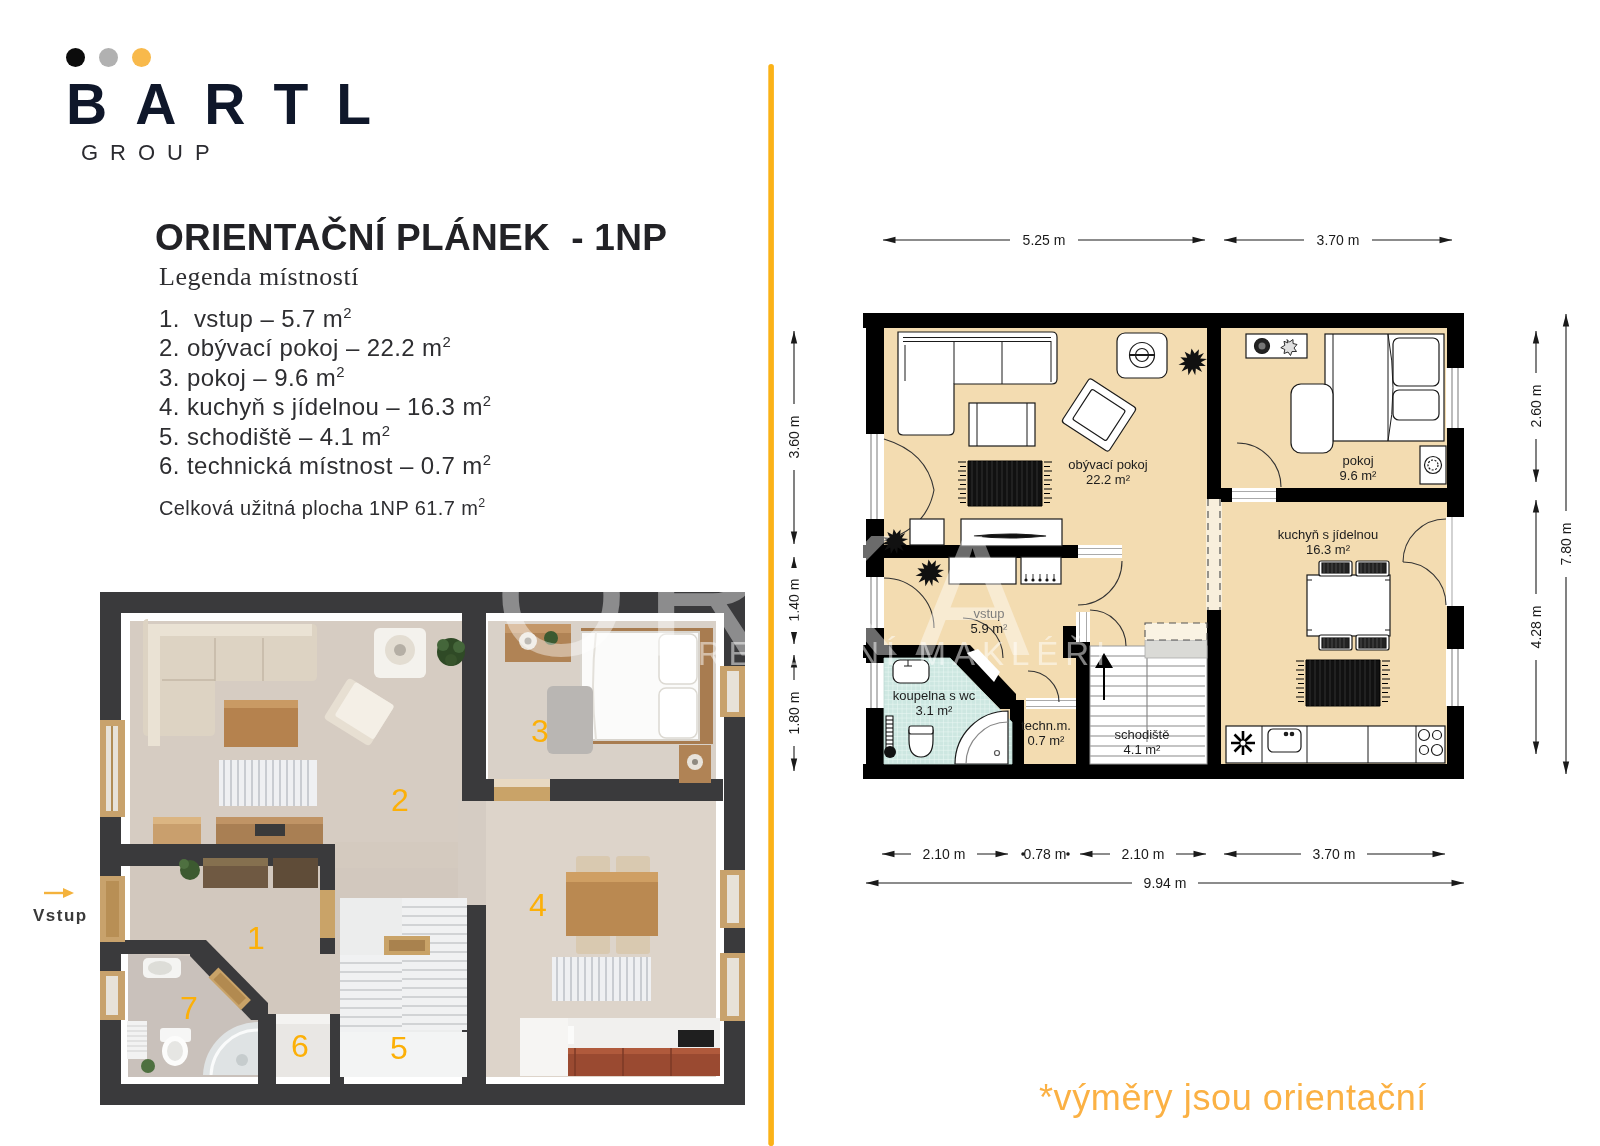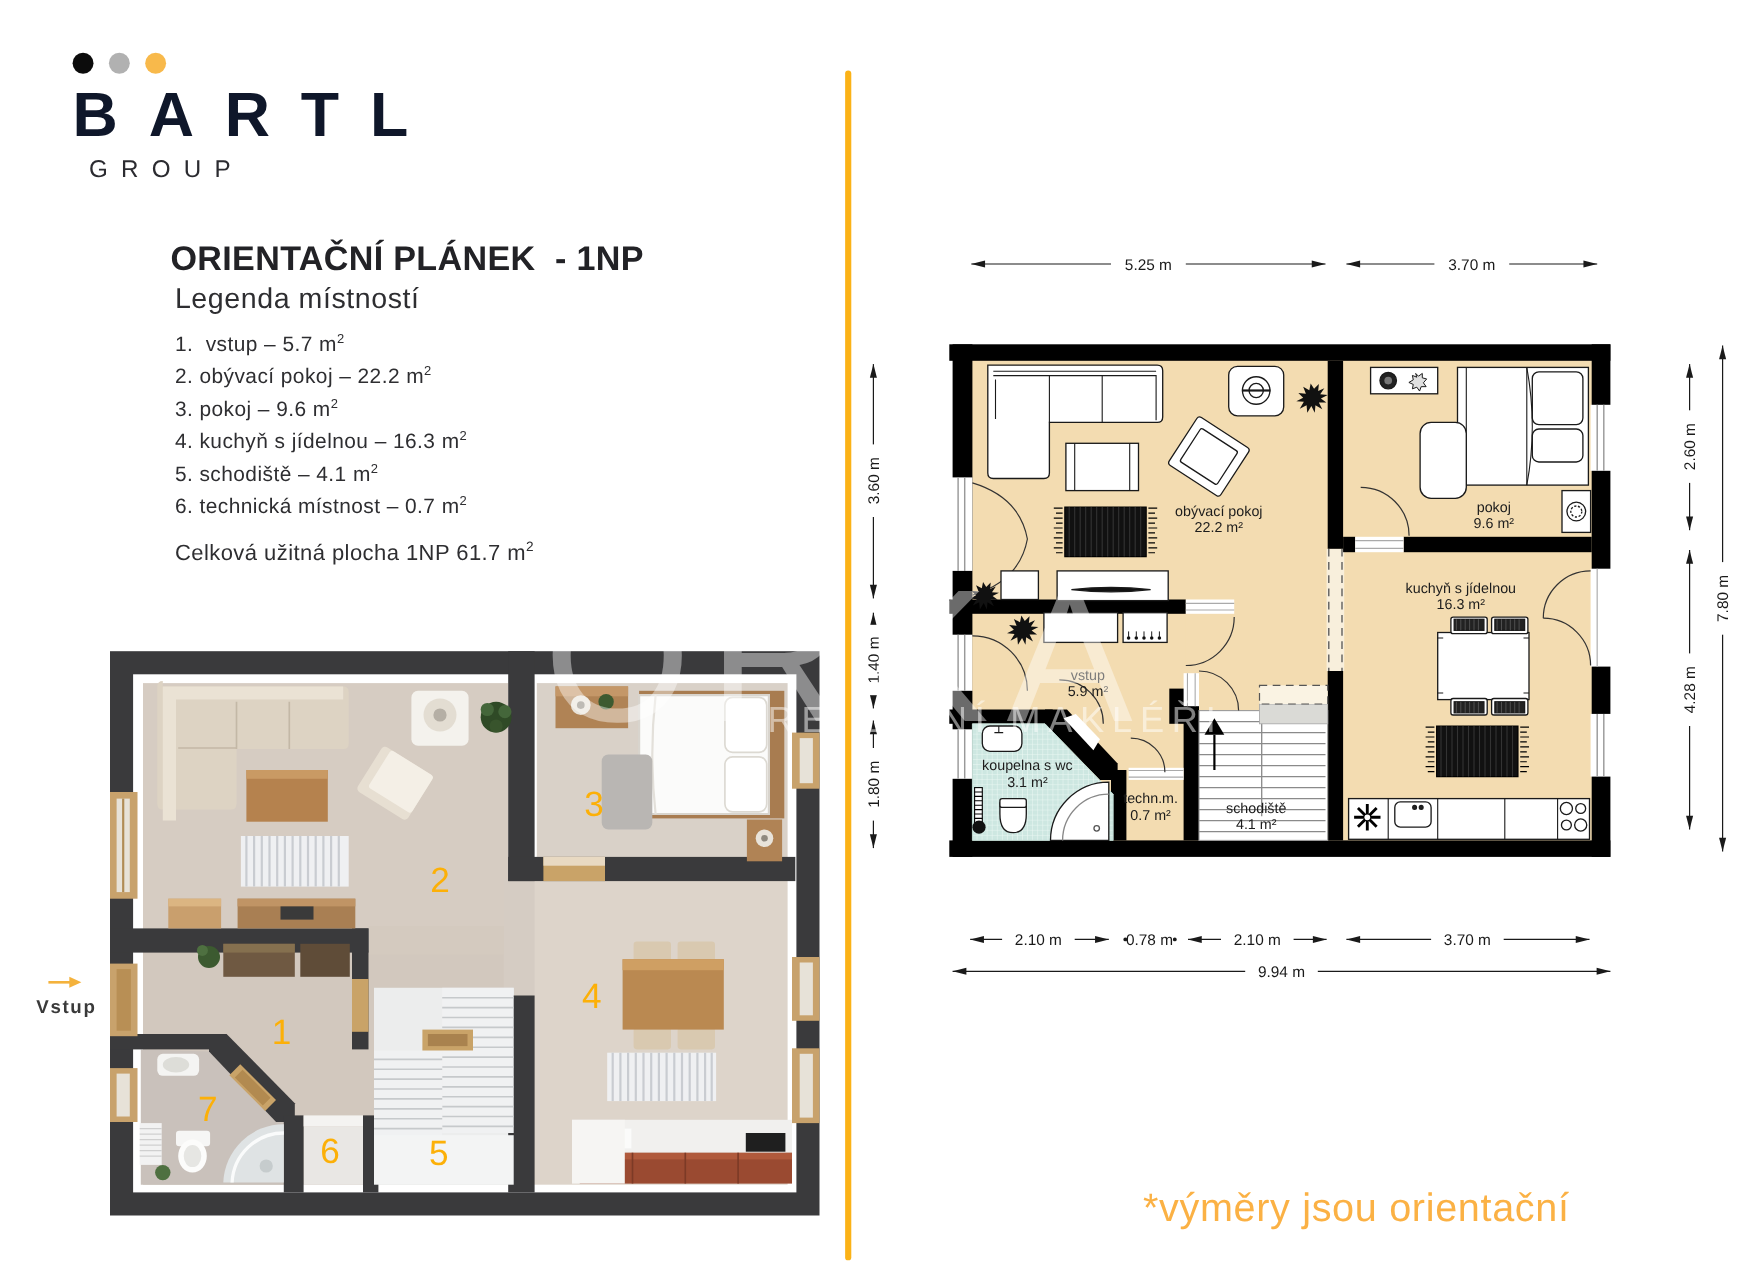--- a/index.html
+++ b/index.html
@@ -1,22 +1,22 @@
 <!DOCTYPE html>
 <html><head>
 <meta charset="utf-8">
 <style>
   html,body{margin:0;padding:0;}
   body{width:1600px;height:1146px;position:relative;background:#ffffff;
        font-family:"Liberation Sans", sans-serif;overflow:hidden;}
   .abs{position:absolute;}
   #legend{left:155px;top:206px;color:#2e2e31;}
-  #legend h1{font-size:31px;font-weight:bold;color:#222226;margin:0;letter-spacing:0.3px;position:relative;top:11px;}
-  #legend h2{font-size:26px;font-weight:normal;margin:14px 0 0 4px;letter-spacing:0.5px;}
-  #legend ol{list-style:none;margin:12px 0 0 4px;padding:0;font-size:19px;letter-spacing:0.4px;}
+  #legend h1{font-size:37px;font-weight:bold;color:#222226;margin:0;letter-spacing:0.3px;position:relative;top:11px;}
+  #legend h2{font-size:26px;font-weight:normal;margin:14px 0 0 4px;letter-spacing:0.5px;font-family:Liberation Serif, serif;}
+  #legend ol{list-style:none;margin:12px 0 0 4px;padding:0;font-size:24px;letter-spacing:0.4px;}
   #legend ol li{height:29.4px;line-height:29.4px;white-space:nowrap;}
   #legend .tot{font-size:20px;margin:17px 4px 0 4px;white-space:nowrap;letter-spacing:0.4px;}
   sup{font-size:62%;vertical-align:super;line-height:0;}
   #logo{left:66px;top:48px;}
   .dot{width:19px;height:19px;border-radius:50%;display:inline-block;margin-right:14px;}
   #bartl{font-size:57px;font-weight:bold;color:#0f172a;letter-spacing:28px;margin-top:0px;margin-left:0px;}
   #group{font-size:22px;font-weight:normal;color:#2b2b30;letter-spacing:12px;margin-top:3px;margin-left:15px;}
   #vstuplbl{left:33px;top:906px;font-size:17px;font-weight:bold;color:#3a3a3a;letter-spacing:1.5px;}
   #footer{left:1039px;top:1077px;font-size:36px;color:#fbb144;letter-spacing:0.6px;}
 </style>

